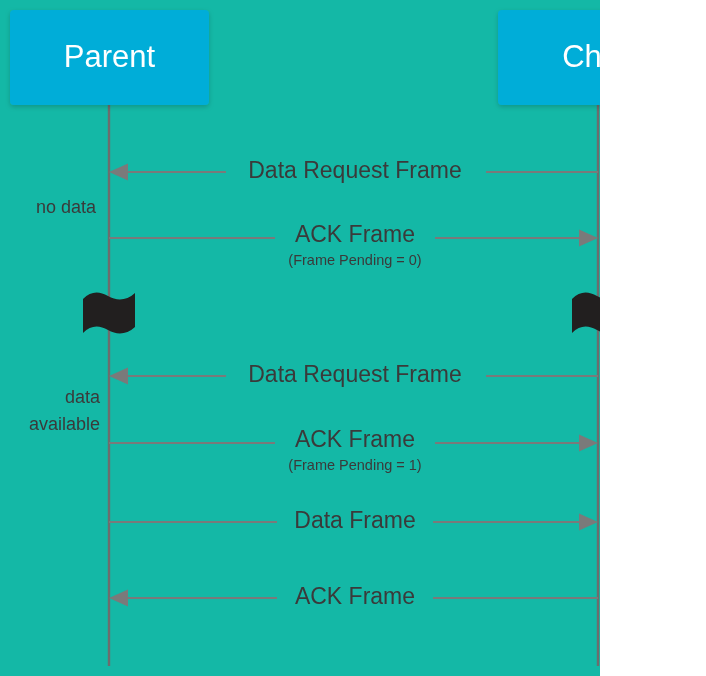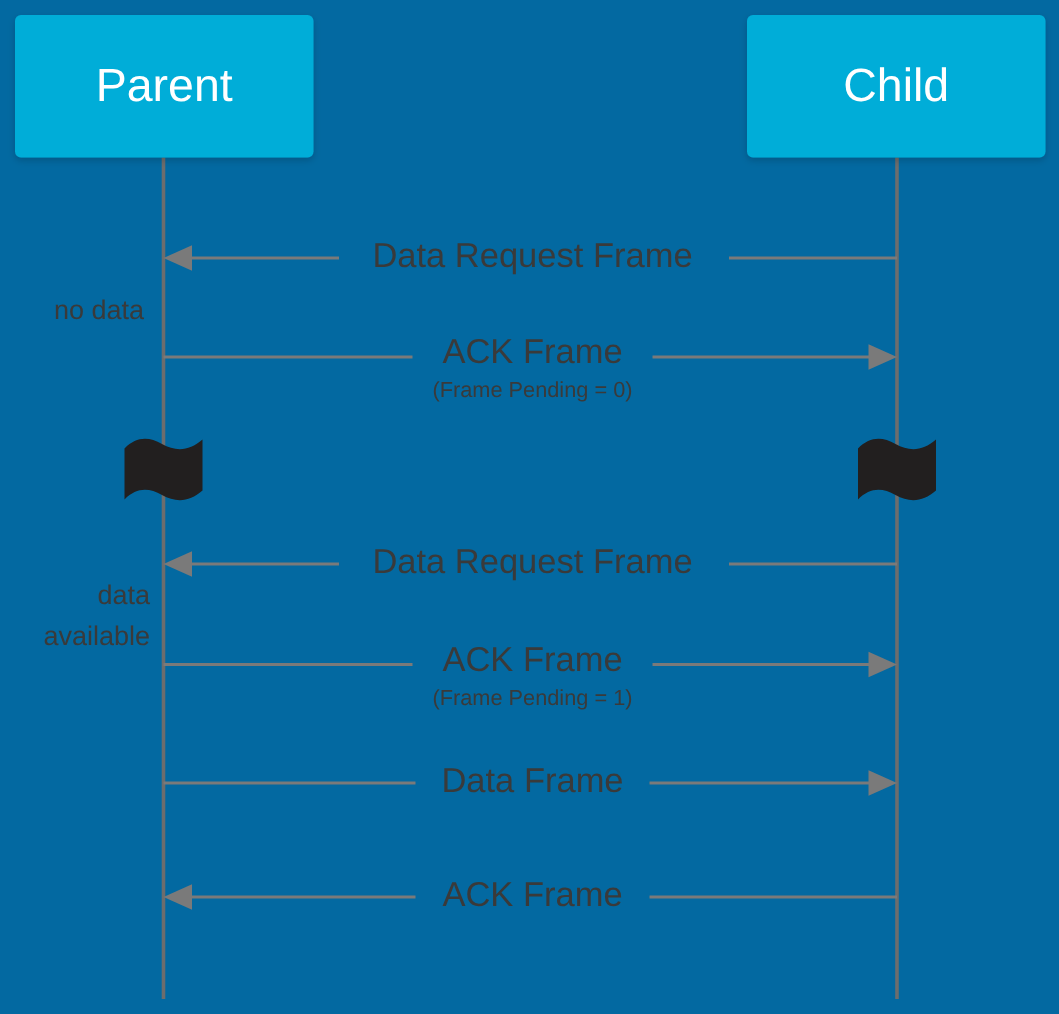--- a/index.html
+++ b/index.html
@@ -5,23 +5,23 @@
   html, body {
     margin: 0;
     padding: 0;
     background: #ffffff;
   }
   body {
     font-family: "Liberation Sans", sans-serif;
   }
   #stage {
     position: relative;
-    width: 706px;
+    width: 600px;
     height: 676px;
-    background: #0369a1;
+    background: #14b8a6;
     overflow: hidden;
   }
   #diagram-svg {
     position: absolute;
     left: 0;
     top: 0;
     width: 706px;
     height: 676px;
   }
   .actor-box-rect {

